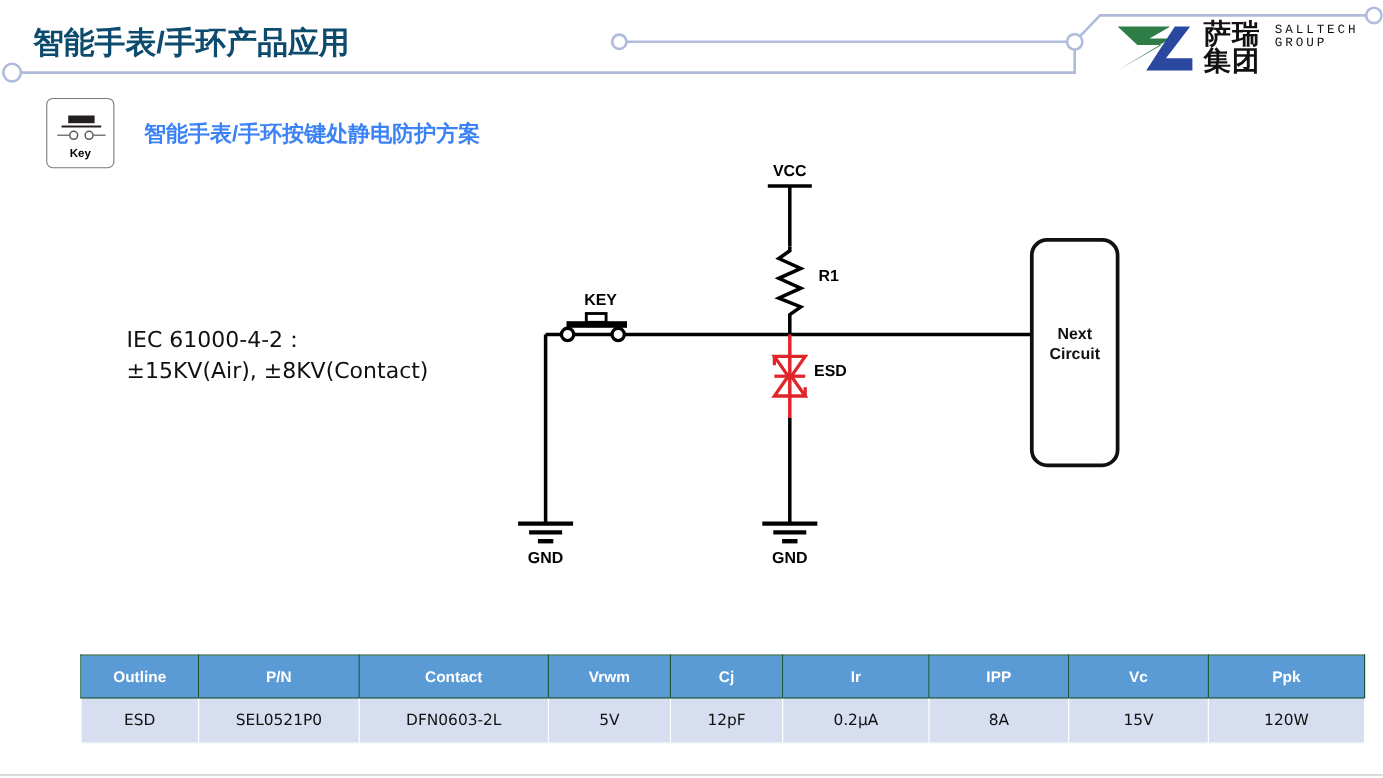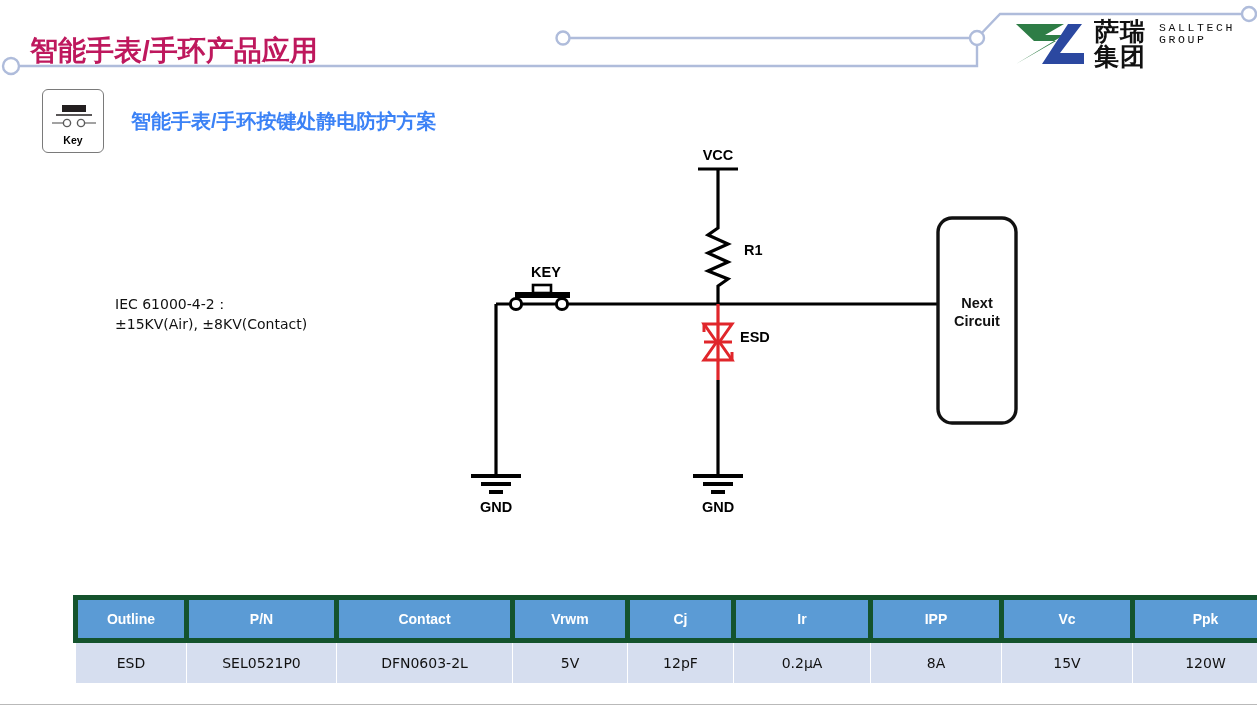--- a/index.html
+++ b/index.html
@@ -21,24 +21,24 @@
   #deco-svg {
     position: absolute;
     left: 0; top: 0;
     width: 1257px; height: 100px;
     pointer-events: none;
   }
 
   #page-title {
     position: absolute;
     left: 30px;
-    top: 32px;
+    top: 20px;
     font-size: 28px;
     font-weight: bold;
-    color: #be185d;
+    color: #0c4a6e;
     letter-spacing: 0px;
     white-space: nowrap;
   }
 
   
   #logo-block {
     position: absolute;
     left: 1012px;
     top: 18px;
     width: 230px;
@@ -102,21 +102,21 @@
     font-weight: bold;
     color: #3b82f6;
     white-space: nowrap;
   }
 
   
   #iec-note {
     position: absolute;
     left: 115px;
     top: 294px;
-    font-size: 14px;
+    font-size: 20px;
     line-height: 1.45;
     color: #111;
     white-space: nowrap;
     font-family: "DejaVu Sans", "Liberation Sans", sans-serif;
   }
 
   
   #schematic {
     position: absolute;
     left: 440px;
@@ -133,21 +133,21 @@
     width: 1140px;
     border-collapse: collapse;
     table-layout: fixed;
   }
   #spec-table th {
     background: #5B9BD5;
     color: #ffffff;
     font-size: 14px;
     font-weight: bold;
     height: 36px;
-    border: 5px solid #14532d;
+    border: 1px solid #14532d;
     text-align: center;
     vertical-align: middle;
   }
   #spec-table td {
     background: #D6DEEF;
     color: #111;
     font-size: 14px;
     height: 38px;
     border: 1px solid #ffffff;
     text-align: center;

